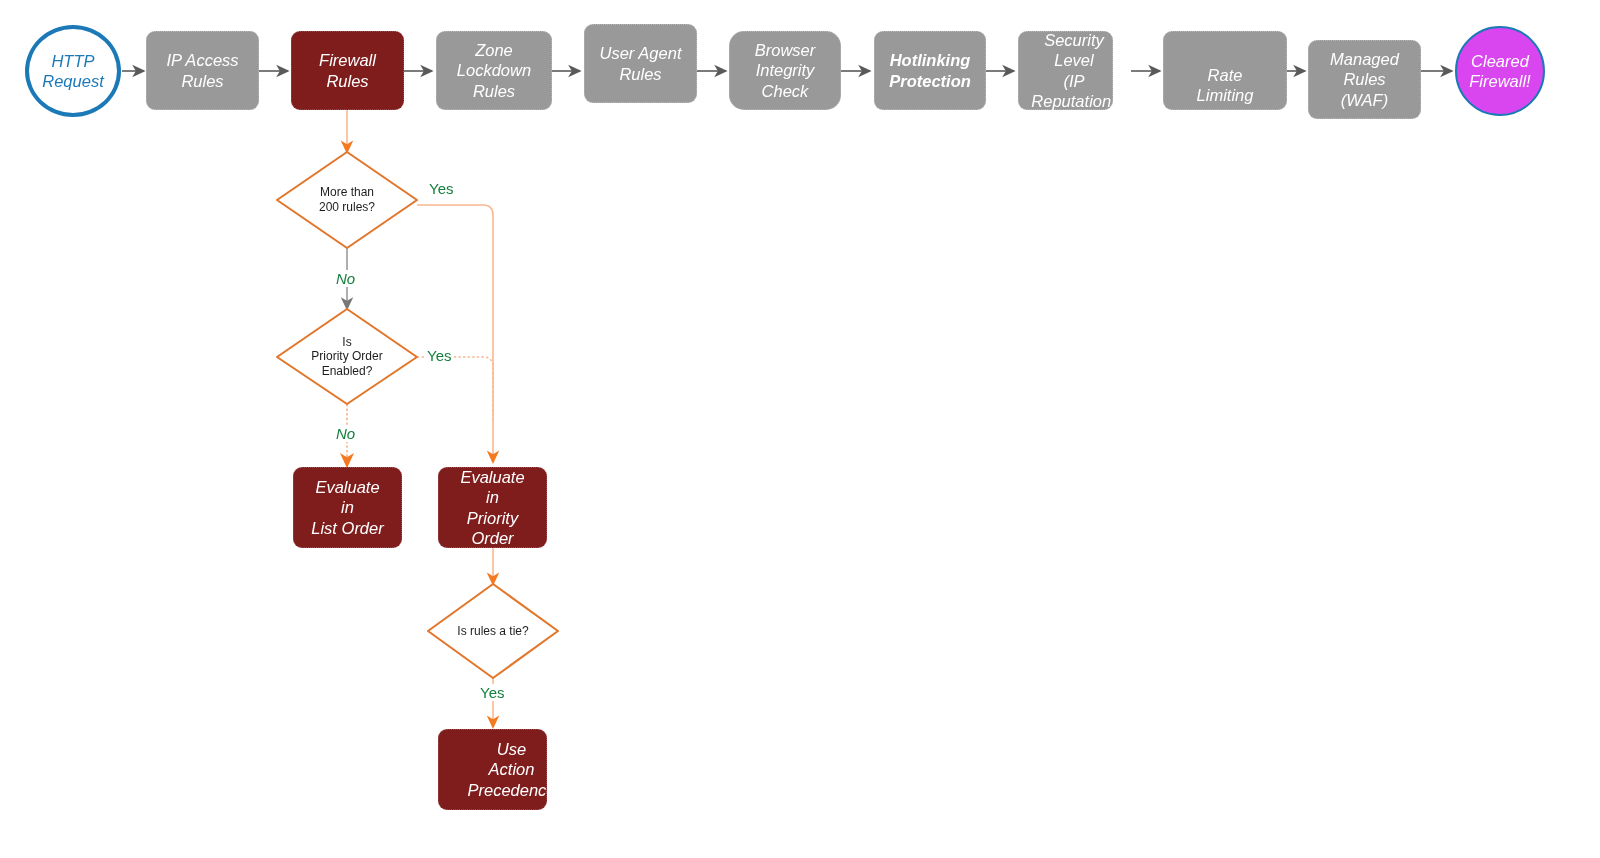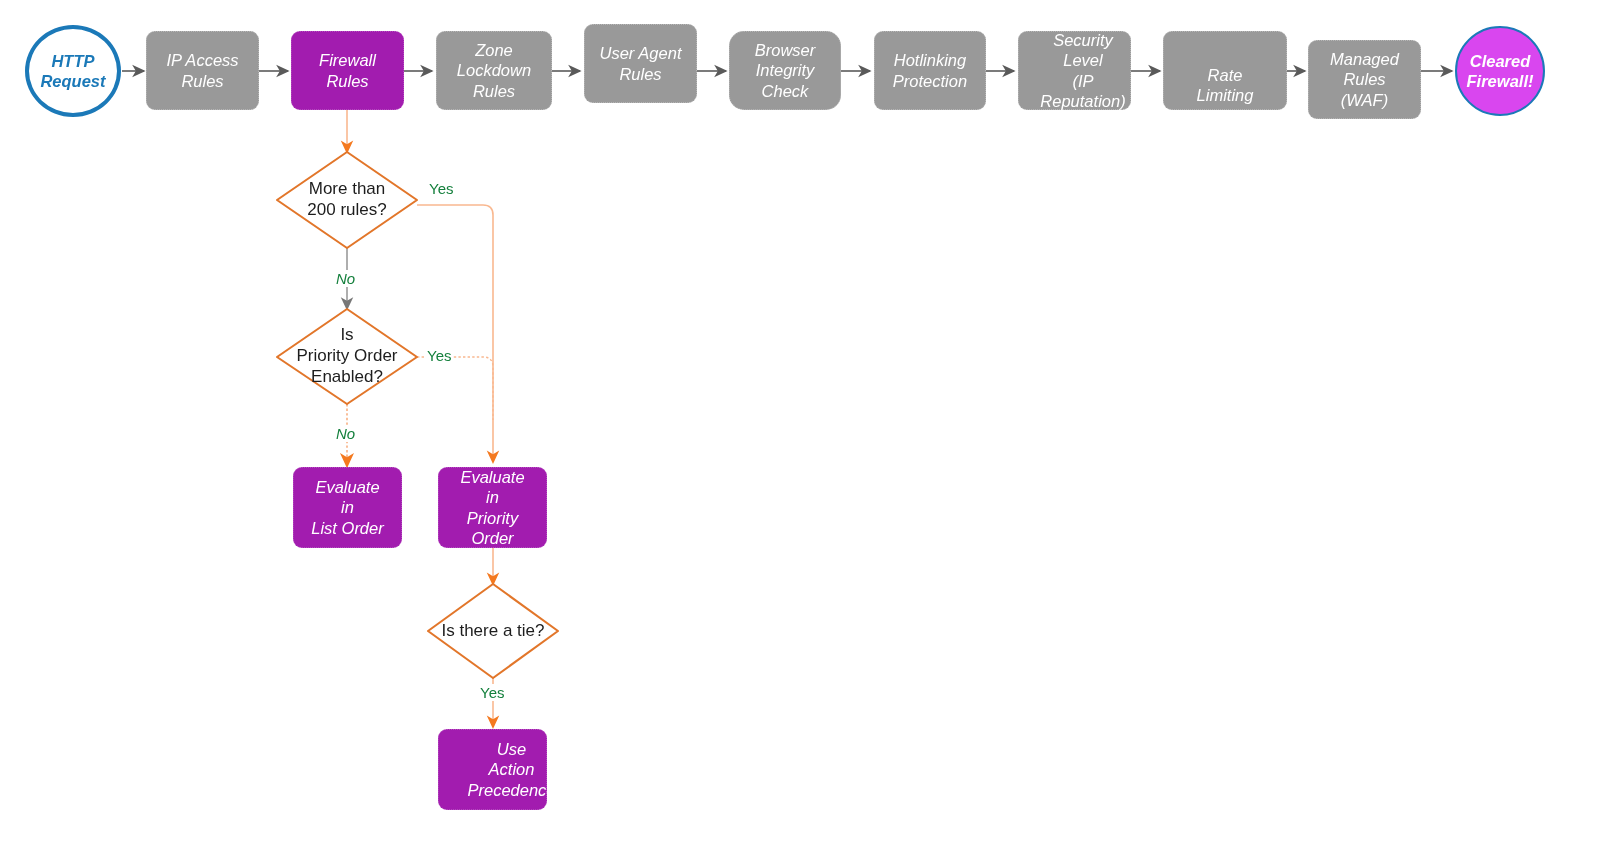--- a/index.html
+++ b/index.html
@@ -47,29 +47,29 @@
     font-style: italic;
     font-size: 16.5px;
     color: #ffffff;
     padding: 4px 6px;
     border: 1px dotted rgba(255,255,255,0.30);
   }
   .proc.grey {
     background: #999999;
   }
   .proc.orange {
-    background: #a21caf;
+    background: #7f1d1d;
     border: 1px dotted rgba(255,255,255,0.22);
   }
 
   
   .circ {
     border-radius: 50%;
     font-style: italic;
-    font-weight: bold;
+    font-weight: normal;
     font-size: 16.5px;
   }
   .circ.open {
     background: #ffffff;
     border: 4px solid #1b79b8;
     color: #1b79b8;
   }
   .circ.solid {
     background: #d946ef;
     border: 2px solid #1b79b8;
@@ -82,21 +82,21 @@
   }
   .diamond .dlabel {
     position: absolute;
     left: 0; top: 0;
     width: 100%;
     height: 100%;
     display: flex;
     align-items: center;
     justify-content: center;
     text-align: center;
-    font-size: 17px;
+    font-size: 12px;
     color: #1d1d1d;
     line-height: 1.22;
     padding: 0 14px;
     box-sizing: border-box;
   }
 
   
   .elabel {
     position: absolute;
     font-size: 15px;
@@ -179,25 +179,25 @@
   </div>
 
   <div class="node proc grey" style="left:584px; top:24px; width:113px; height:79px;">
     <span>User Agent<br>Rules</span>
   </div>
 
   <div class="node proc grey" style="left:729px; top:31px; width:112px; height:79px;border-radius:15px;">
     <span>Browser<br>Integrity<br>Check</span>
   </div>
 
-  <div class="node proc grey" style="left:874px; top:31px; width:112px; height:79px;">
+  <div class="node proc grey" style="left:874px; top:31px; width:112px; height:79px;font-weight:bold;">
     <span>Hotlinking<br>Protection</span>
   </div>
 
-  <div class="node proc grey" style="left:1018px; top:31px; width:113px; height:79px;padding-left:23px;">
+  <div class="node proc grey" style="left:1018px; top:31px; width:95px; height:79px;padding-left:23px;">
     <span>Security<br>Level<br>(IP Reputation)</span>
   </div>
 
   <div class="node proc grey" style="left:1163px; top:31px; width:124px; height:79px;align-items:flex-end;">
     <span>Rate<br>Limiting</span>
   </div>
 
   <div class="node proc grey" style="left:1308px; top:40px; width:113px; height:79px;">
     <span>Managed<br>Rules<br>(WAF)</span>
   </div>
@@ -208,21 +208,21 @@
 
   <div class="diamond" style="left:277px; top:152px; width:140px; height:96px;">
     <div class="dlabel">More than<br>200 rules?</div>
   </div>
 
   <div class="diamond" style="left:277px; top:309px; width:140px; height:95px;">
     <div class="dlabel">Is<br>Priority Order<br>Enabled?</div>
   </div>
 
   <div class="diamond" style="left:428px; top:584px; width:130px; height:94px;">
-    <div class="dlabel" style="padding:0 8px;">Is there a tie?</div>
+    <div class="dlabel" style="padding:0 8px;">Is rules a tie?</div>
   </div>
 
   <div class="elabel upright" style="left:427px; top:180px;">Yes</div>
 
   <div class="elabel" style="left:334px; top:270px;">No</div>
 
   <div class="elabel upright" style="left:425px; top:347px;">Yes</div>
 
   <div class="elabel" style="left:334px; top:425px;">No</div>
 

